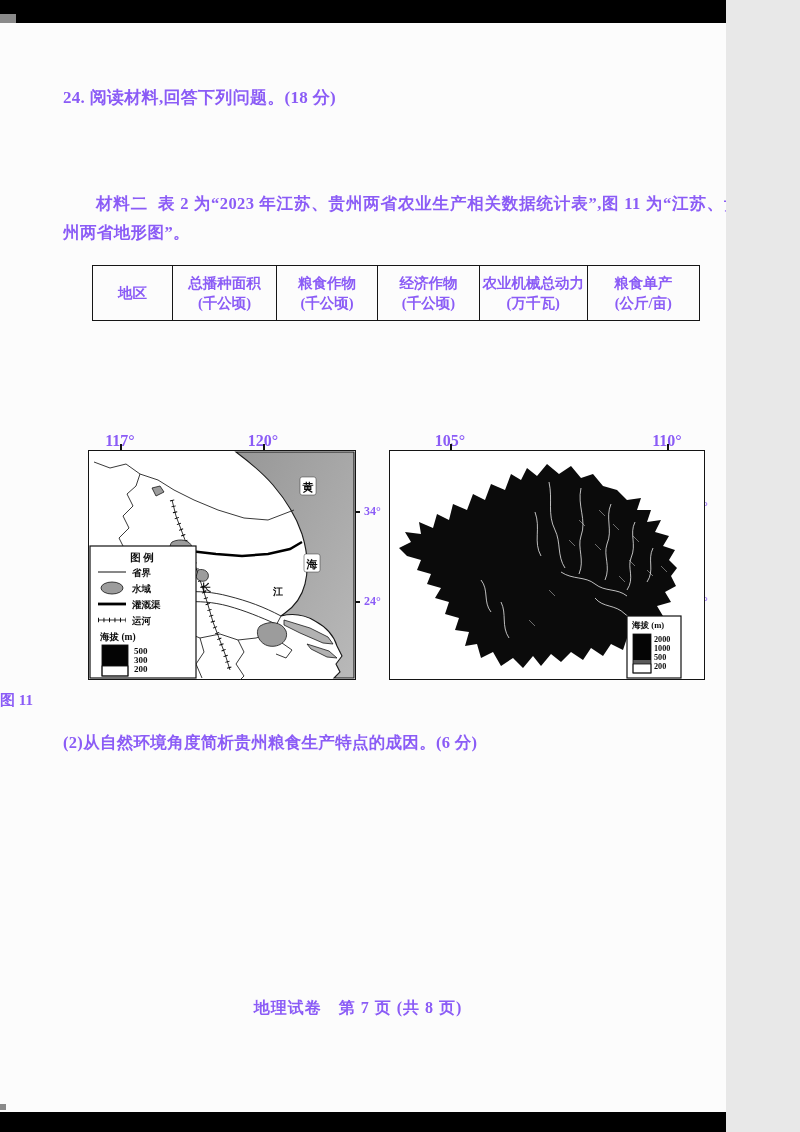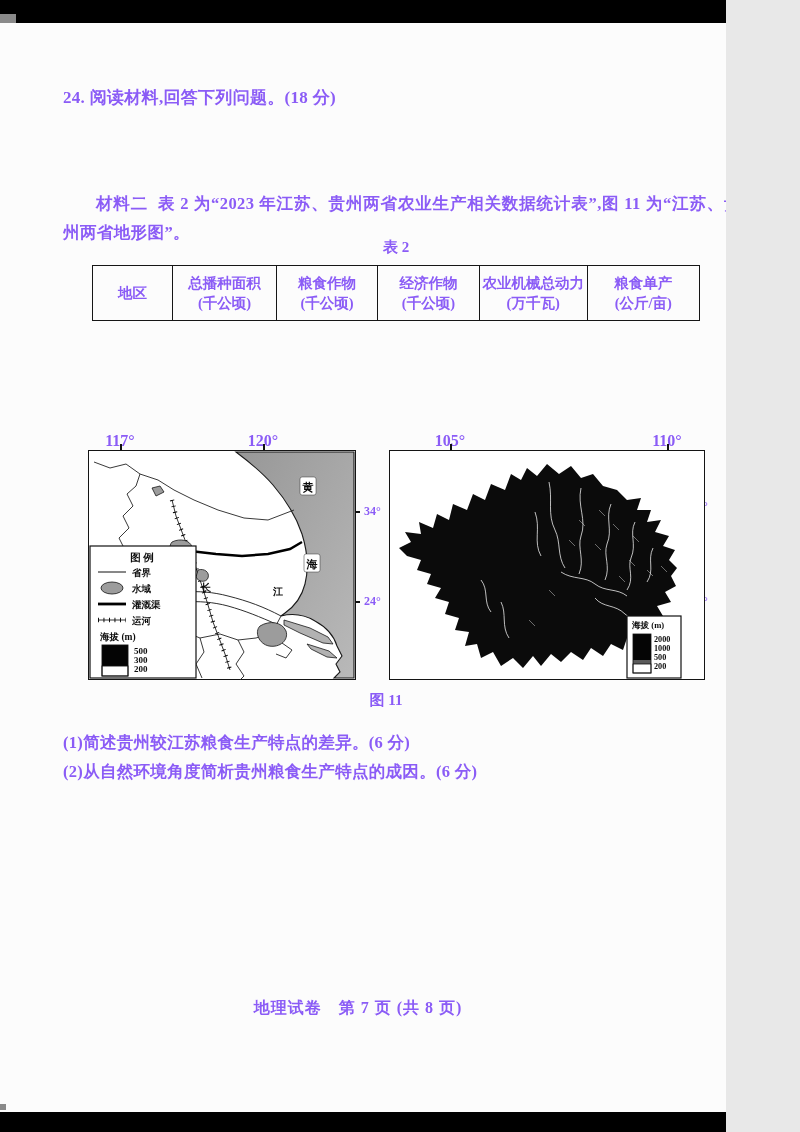--- a/index.html
+++ b/index.html
@@ -10,21 +10,21 @@
   .bar-bottom{top:1112px;height:20px;}
   .smudge{position:absolute;background:#8a8a8a;}
   .abs{position:absolute;}
   .qheader{left:63px;top:86px;width:690px;font-size:17px;font-weight:700;letter-spacing:.3px;}
   .para{left:63px;width:678px;font-size:16.5px;line-height:29px;font-weight:600;
         text-align:justify;text-indent:2em;letter-spacing:.4px;}
   .p1{top:111px;}
   .p2{top:189px;}
   .mat-label{font-weight:700;margin-right:.6em;}
   .tcap{left:0;top:238px;width:792px;text-align:center;font-size:15px;font-weight:700;}
-  .fcap{left:0;top:691px;width:772px;text-align:center;font-size:15px;font-weight:700;}
+  .fcap{left:0;top:691px;width:772px;font-size:15px;font-weight:700;}
   table.data{position:absolute;left:92px;top:265px;width:608px;border-collapse:collapse;
              table-layout:fixed;}
   table.data th,table.data td{border:1.6px solid #161616;text-align:center;vertical-align:middle;
              font-weight:700;padding:0;}
   table.data th{height:54px;font-size:14.5px;line-height:20px;}
   table.data td{height:40px;font-size:15px;letter-spacing:.2px;}
   .unit{font-weight:700;}
   .mapwrap{position:absolute;top:450px;}
   .map-js{left:88px;width:268px;height:230px;}
   .map-gz{left:389px;width:294px;height:230px;padding-left:22px;}
@@ -58,21 +58,20 @@
   <div class="smudge" style="left:0;top:1104px;width:6px;height:6px;"></div>
   <div class="smudge" style="left:793px;top:1101px;width:7px;height:9px;"></div>
 
   <div class="abs qheader">24. 阅读材料,回答下列问题。(18 分)</div>
 
 
   <div class="abs para p2">
     <span class="mat-label">材料二</span><span>表 2 为“2023 年江苏、贵州两省农业生产相关数据统计表”,图 11 为“江苏、贵州两省地形图”。</span>
   </div>
 
-  <div class="abs tcap">表 2</div>
 
   <table class="data">
     <colgroup>
       <col style="width:13.2%">
         <col style="width:17.1%">
         <col style="width:16.7%">
       <col style="width:16.7%">
         <col style="width:17.8%">
         <col style="width:18.5%">
     </colgroup>
@@ -241,19 +240,18 @@
         <text x="265" y="201" font-size="8.2">1000</text>
         <text x="265" y="210" font-size="8.2">500</text>
         <text x="265" y="219" font-size="8.2">200</text>
       </g>
     </svg>
   </div>
 
   <div class="abs fcap">图 11</div>
 
   <div class="abs qlist">
-    <div>(1)简述贵州较江苏粮食生产特点的差异。(6 分)</div>
     <div>(2)从自然环境角度简析贵州粮食生产特点的成因。(6 分)</div>
   </div>
 
   <div class="abs footer">地理试卷　第 7 页 (共 8 页)</div>
 
 </div>
 
 </body></html>

